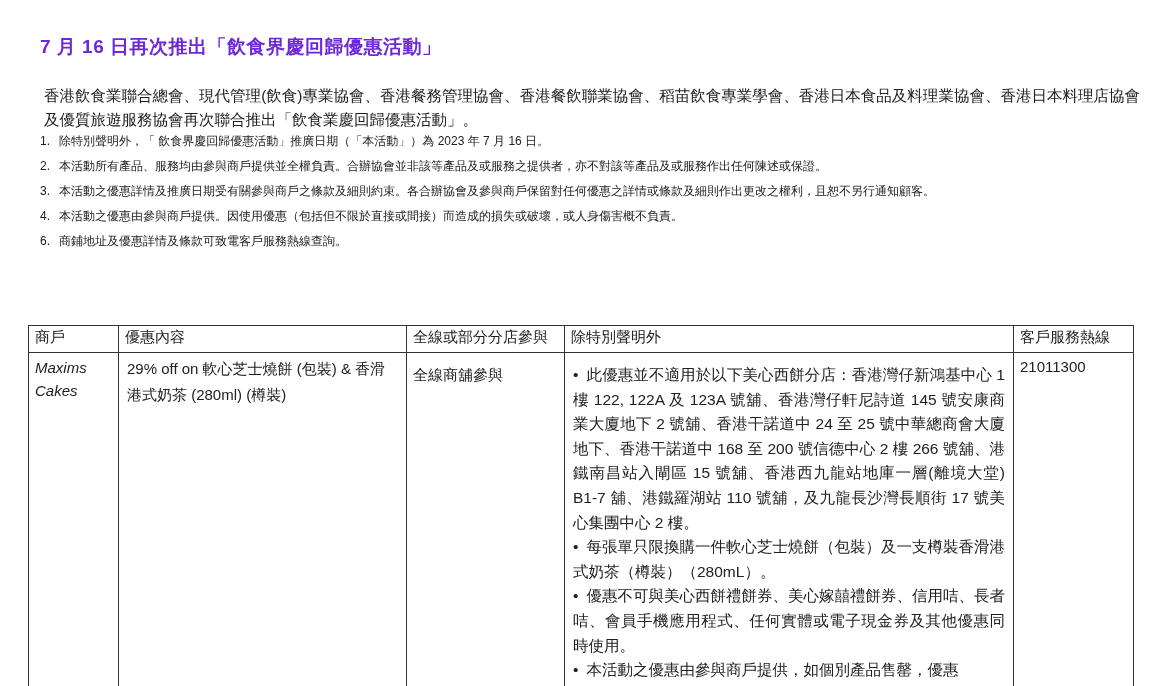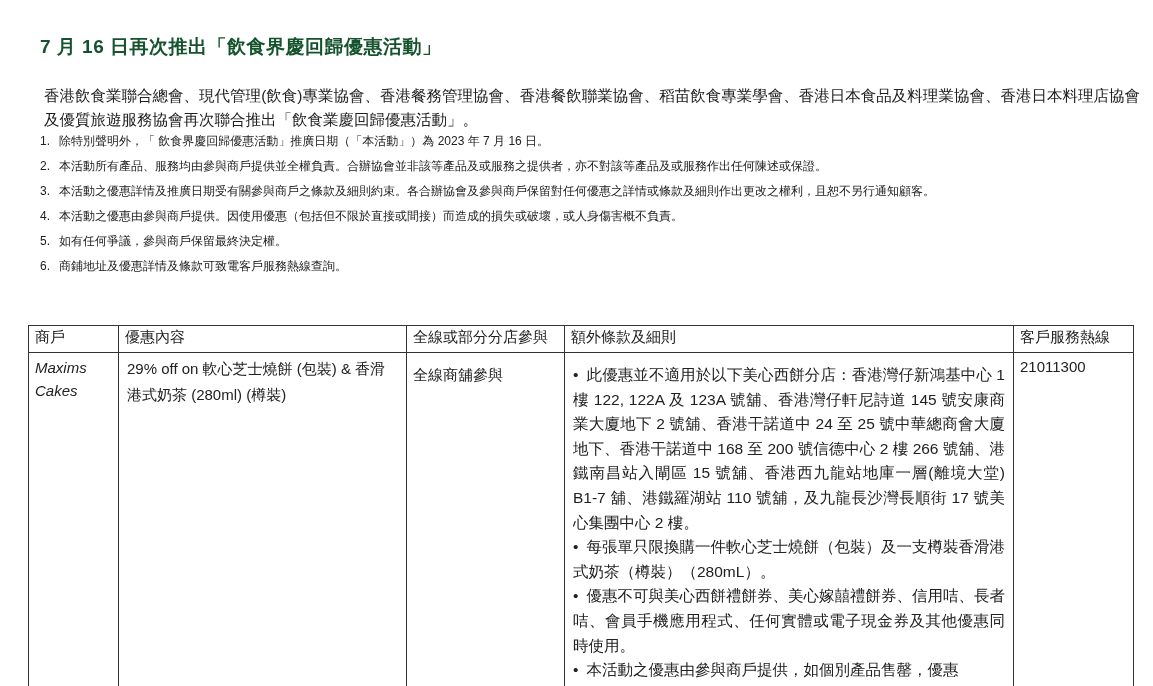--- a/index.html
+++ b/index.html
@@ -6,21 +6,21 @@
   body{
     width:1153px;height:686px;background:#ffffff;overflow:hidden;
     font-family:"Liberation Sans","DejaVu Sans",sans-serif;
     color:#212121;
     -webkit-font-smoothing:antialiased;
   }
   .page{position:relative;width:1153px;height:686px;background:#fff;}
 
   .doc-title{
     position:absolute;left:40px;top:34px;margin:0;
-    font-size:19px;font-weight:bold;color:#14532d;letter-spacing:.5px;
+    font-size:19px;font-weight:bold;color:#6d28d9;letter-spacing:.5px;
   }
   .intro{
     position:absolute;left:40px;top:80px;width:1096px;margin:4px;
     font-size:15.5px;line-height:24px;text-align:justify;
   }
   .terms-list{
     position:absolute;left:40px;top:129px;width:1098px;
     font-size:12px;line-height:24.9px;text-align:justify;
   }
   .term-item .num{margin-right:9px;}
@@ -55,38 +55,37 @@
 
   <h1 class="doc-title">7 月 16 日再次推出「飲食界慶回歸優惠活動」</h1>
 
   <p class="intro">香港飲食業聯合總會、現代管理(飲食)專業協會、香港餐務管理協會、香港餐飲聯業協會、稻苗飲食專業學會、香港日本食品及料理業協會、香港日本料理店協會及優質旅遊服務協會再次聯合推出「飲食業慶回歸優惠活動」。</p>
 
   <div class="terms-list">
     <div class="term-item"><span class="num">1.</span><span>除特別聲明外，「 飲食界慶回歸優惠活動」推廣日期（「本活動」）為 2023 年 7 月 16 日。</span></div>
     <div class="term-item"><span class="num">2.</span><span>本活動所有產品、服務均由參與商戶提供並全權負責。合辦協會並非該等產品及或服務之提供者，亦不對該等產品及或服務作出任何陳述或保證。</span></div>
     <div class="term-item"><span class="num">3.</span><span>本活動之優惠詳情及推廣日期受有關參與商戶之條款及細則約束。各合辦協會及參與商戶保留對任何優惠之詳情或條款及細則作出更改之權利，且恕不另行通知顧客。</span></div>
     <div class="term-item"><span class="num">4.</span><span>本活動之優惠由參與商戶提供。因使用優惠（包括但不限於直接或間接）而造成的損失或破壞，或人身傷害概不負責。</span></div>
-    <div class="term-item"><span class="num">5.</span><span>如有任何爭議，參與商戶保留最終決定權。</span></div>
     <div class="term-item"><span class="num">6.</span><span>商鋪地址及優惠詳情及條款可致電客戶服務熱線查詢。</span></div>
   </div>
 
   <table class="offers">
     <colgroup>
       <col style="width:90px">
       <col style="width:288px">
       <col style="width:158px">
       <col style="width:449px">
       <col style="width:120px">
     </colgroup>
     <thead>
       <tr>
         <th>商戶</th>
         <th>優惠內容</th>
         <th>全線或部分分店參與</th>
-        <th>額外條款及細則</th>
+        <th>除特別聲明外</th>
         <th>客戶服務熱線</th>
       </tr>
     </thead>
     <tbody>
       <tr>
         <td class="cell-merchant">Maxims Cakes</td>
         <td class="cell-offer">29% off on 軟心芝士燒餅 (包裝) &amp; 香滑港式奶茶 (280ml) (樽裝)</td>
         <td class="cell-participation">全線商舖參與</td>
         <td class="cell-terms">
           <div class="terms-clip">

